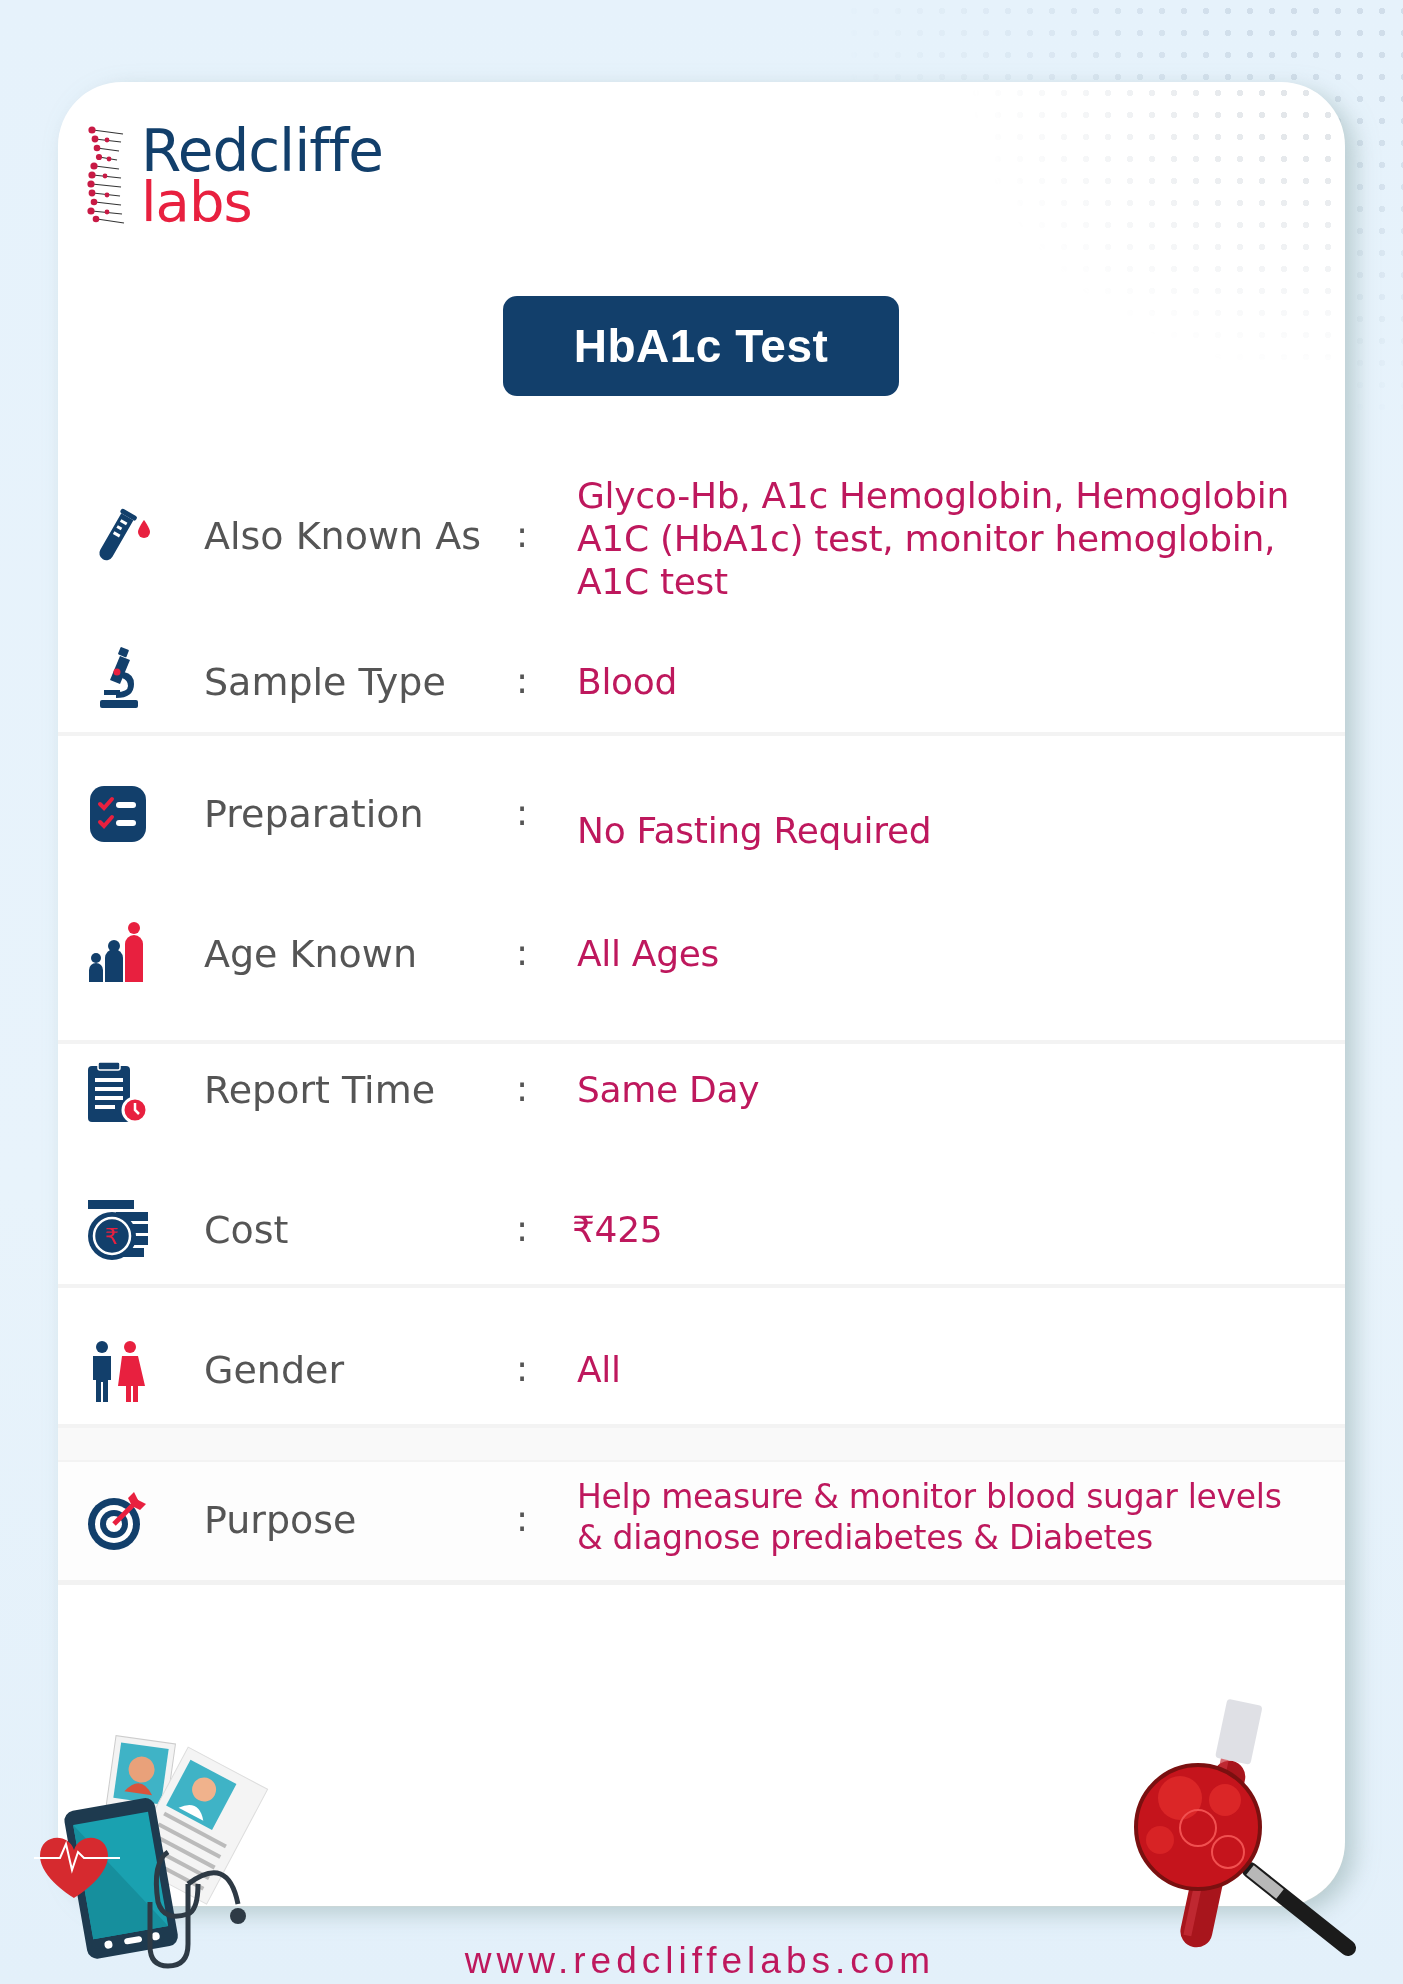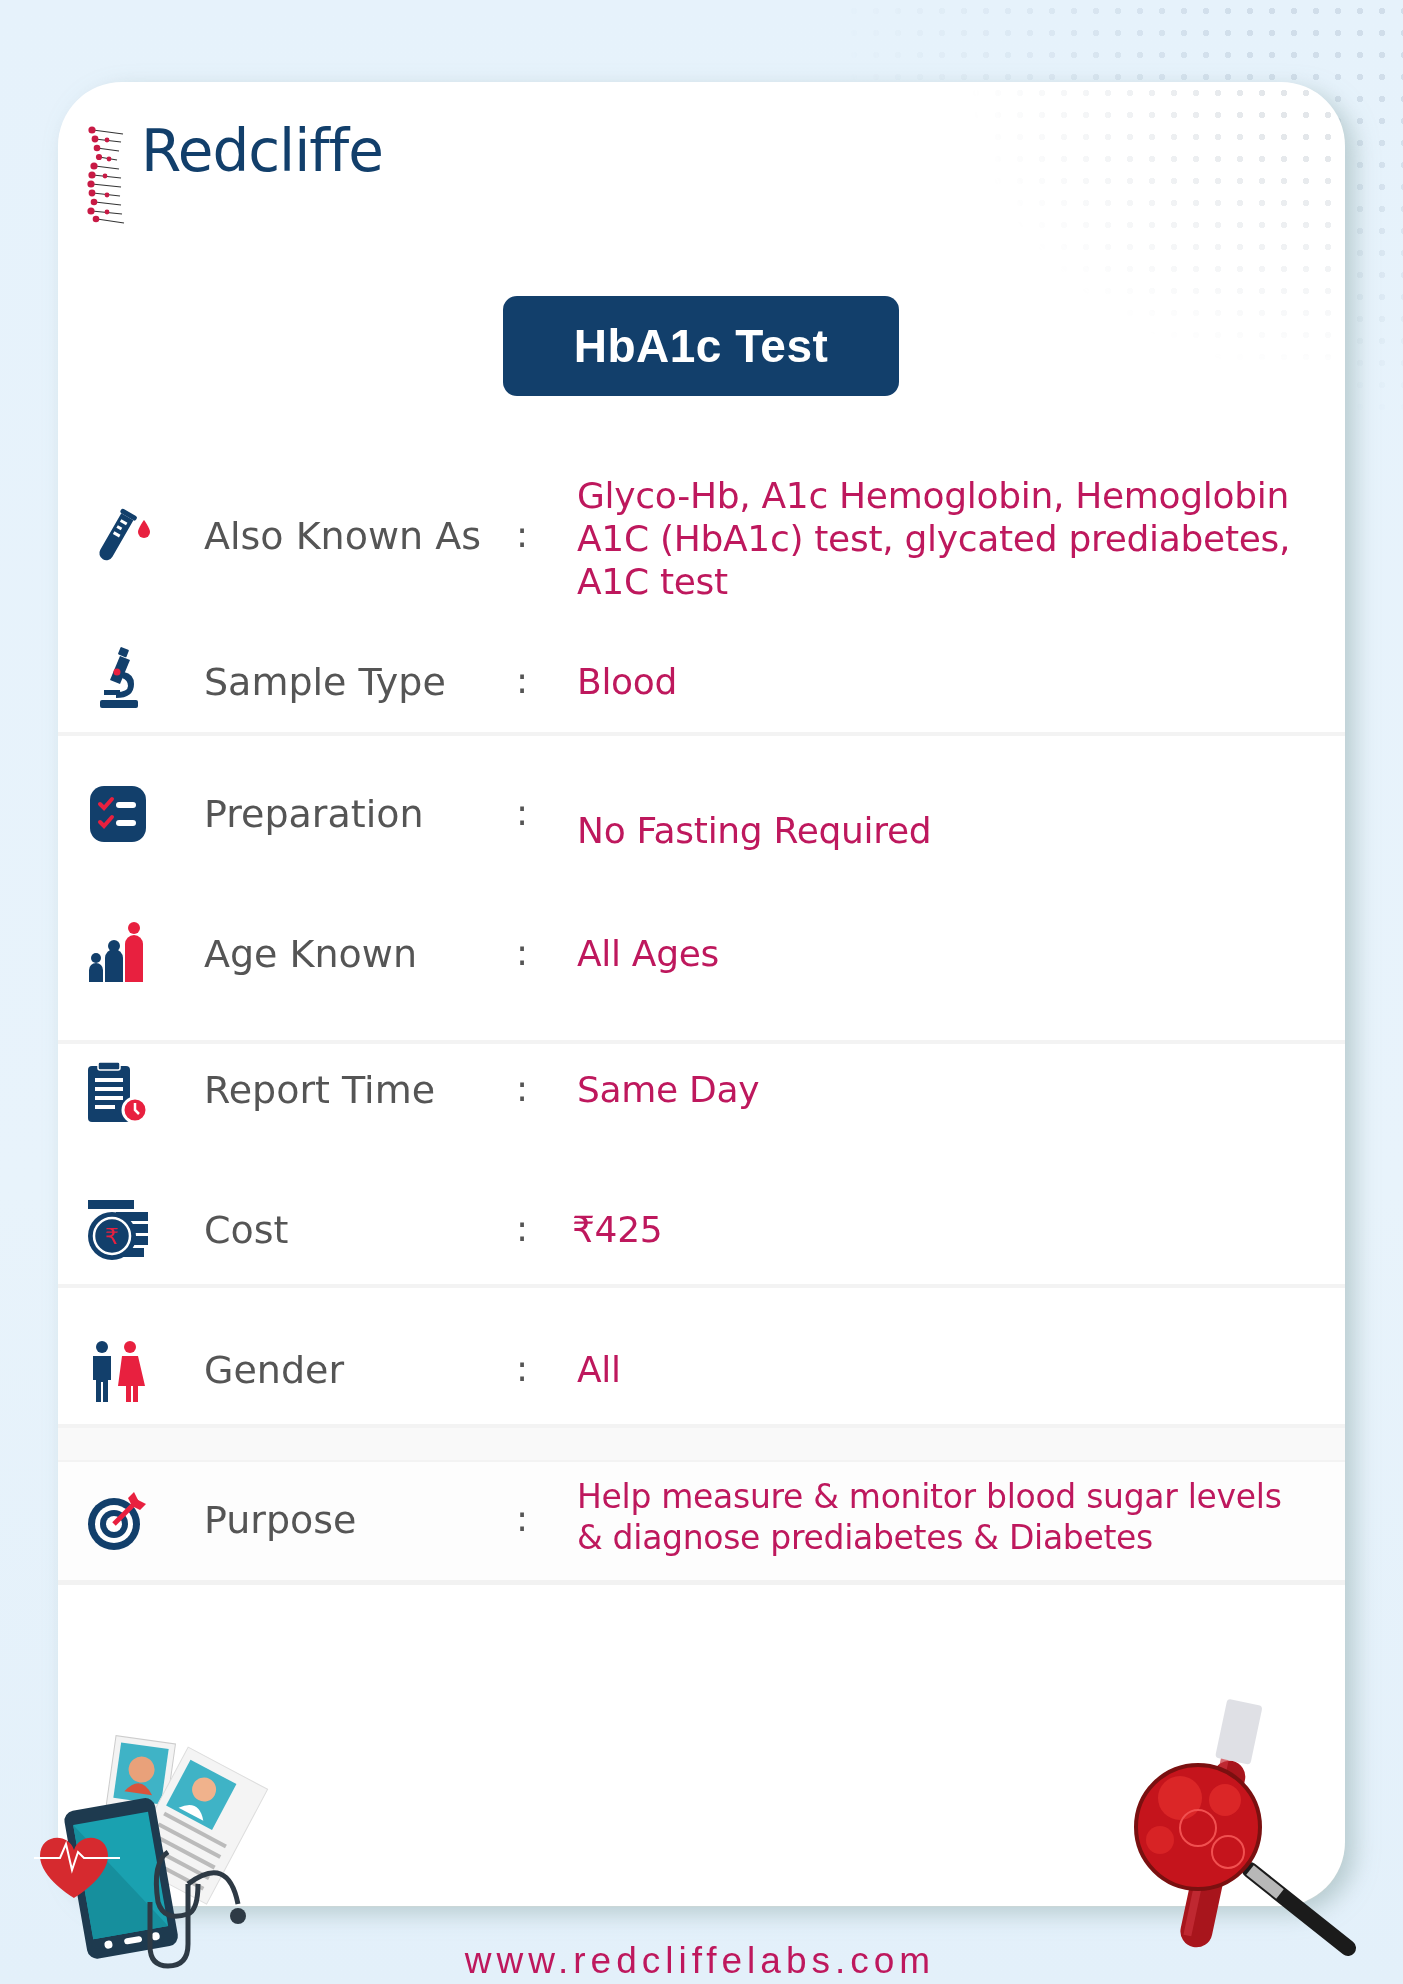--- a/index.html
+++ b/index.html
@@ -110,20 +110,21 @@
         <circle cx="9" cy="93" r="3.3"></circle>
       <circle cx="20" cy="14" r="2.4"></circle>
         <circle cx="22" cy="33" r="2.4"></circle>
         <circle cx="18" cy="50" r="2.4"></circle>
       <circle cx="20" cy="69" r="2.4"></circle>
         <circle cx="20" cy="86" r="2.4"></circle>
     </g>
   </svg>
   <div class="words">
     <span class="brand-top">Redcliffe</span>
+    <span class="brand-bottom">labs</span>
   </div>
 </div>
 
 <div class="badge">HbA1c Test</div>
 
 <div class="sep" style="top:732px;"></div>
 <div class="sep" style="top:1040px;"></div>
 <div class="sep" style="top:1284px;"></div>
 <div class="sep" style="top:1424px;"></div>
 <div class="band" style="top:1428px; height:32px;"></div>
@@ -137,21 +138,21 @@
       <rect x="25" y="12" width="7" height="3" fill="#fff"></rect>
       <rect x="25" y="19" width="5" height="3" fill="#fff"></rect>
       <rect x="25" y="26" width="7" height="3" fill="#fff"></rect>
     </g>
     <path d="M58 14 C58 14 52 22 52 26 a6 6 0 0 0 12 0 C64 22 58 14 58 14 z" fill="#e8203f"></path>
   </svg>
   <span class="label" style="top:44px;">Also Known As</span>
   <span class="colon" style="top:44px;">:</span>
   <div class="value" style="top:4px;">
     <div>Glyco-Hb, A1c Hemoglobin, Hemoglobin</div>
-    <div>A1C (HbA1c) test, glycated prediabetes,</div>
+    <div>A1C (HbA1c) test, monitor hemoglobin,</div>
     <div>A1C test</div>
   </div>
 </div>
 
 <div class="row" style="top:640px; height:90px;">
   <svg class="icon" style="top:6px;" viewBox="0 0 64 64">
     <rect x="14" y="54" width="38" height="8" rx="2" fill="#123f6b"></rect>
     <path d="M34 10 l10 4 -10 24 -10 -4 z" fill="#123f6b"></path>
     <rect x="33" y="2" width="9" height="8" rx="1" transform="rotate(22 37 6)" fill="#123f6b"></rect>
     <path d="M30 52 q18 0 18 -14 q0 -10 -10 -12 l-2 6 q6 2 6 8 q0 6 -12 6 z" fill="#123f6b"></path>

